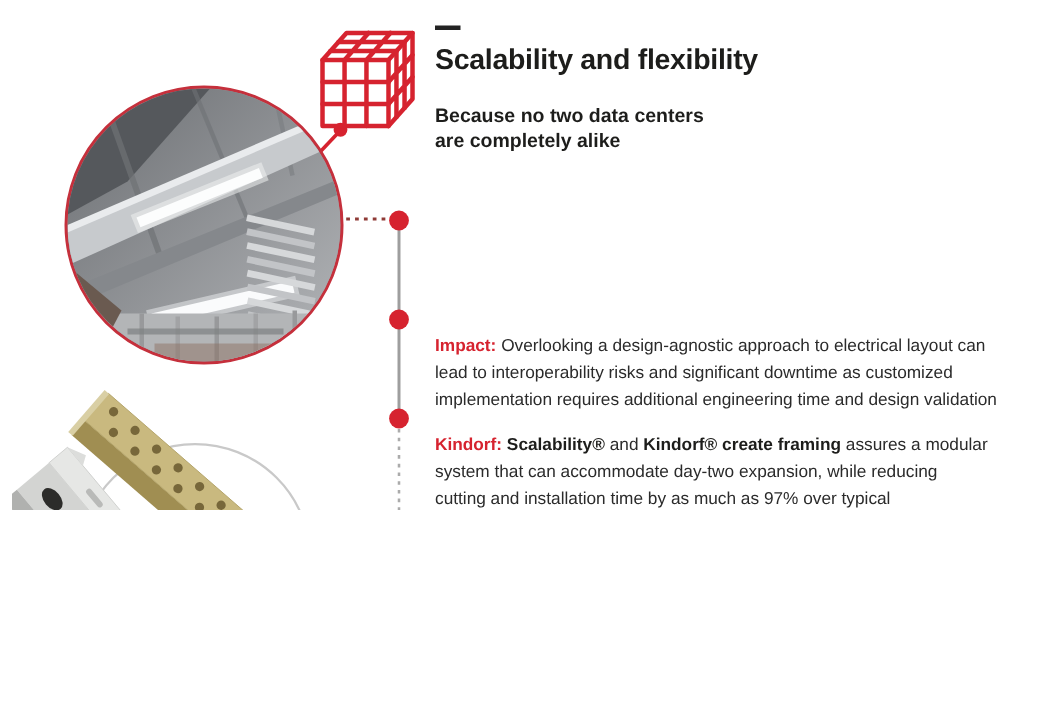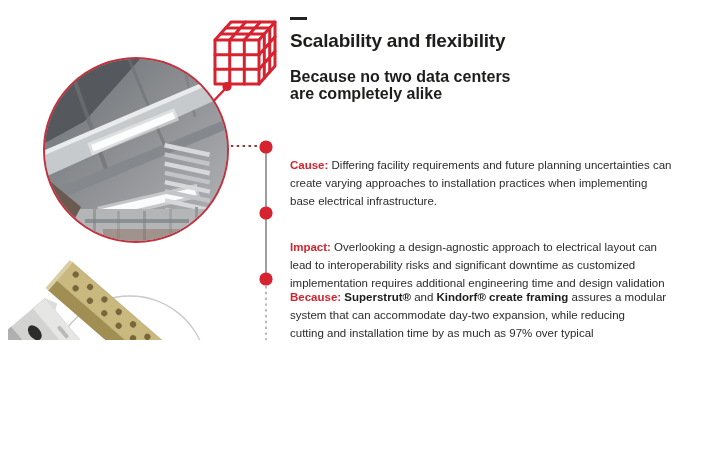--- a/index.html
+++ b/index.html
@@ -21,33 +21,33 @@
   .cube-icon{position:absolute;left:209px;top:14px;}
 
   
   .title-dash{position:absolute;left:290px;top:17px;width:17px;height:3px;background:#232323;}
   .page-title{
     position:absolute;left:290px;top:30px;margin:0;
     font-size:19px;font-weight:bold;letter-spacing:-0.2px;color:#1d1d1b;
   }
   .subtitle{
     position:absolute;left:290px;top:69px;margin:0;
-    font-size:16px;font-weight:bold;line-height:16.5px;color:#1d1d1b;
+    font-size:13px;font-weight:bold;line-height:16.5px;color:#1d1d1b;
     white-space:pre-line;
   }
 
   
   .bullet{
     position:absolute;left:290px;width:414px;margin:0;
     font-size:11.5px;line-height:18px;color:#2b2b2b;white-space:pre-line;
   }
   .bullet .label{font-weight:bold;color:#d6232f;}
   .bullet .emph{font-weight:bold;color:#1d1d1b;}
   .bullet-cause{top:138px;}
-  .bullet-impact{top:220px;}
+  .bullet-impact{top:204px;}
   .bullet-solution{top:270px;}
 
   
   .struts-photo{position:absolute;left:8px;top:256px;}
 </style>
 </head>
 <body>
 
 <div class="stage">
 
@@ -132,34 +132,29 @@
       <path d="M66 8 V52 L50 70"></path>
       <path d="M50 40.7 L66 22.7 M50 55.3 L66 37.3 M55.3 20 V64 M60.7 14 V58"></path>
     </g>
   </svg>
 
   <div class="title-dash"></div>
   <h1 class="page-title">Scalability and flexibility</h1>
   <p class="subtitle">Because no two data centers
 are completely alike</p>
 
-  <p class="bullet bullet-cause">
-    <span class="label">Cause:</span><span> Differing facility requirements and future planning uncertainties can
-create varying approaches to installation practices when implementing
-base electrical infrastructure.</span>
-  </p>
 
   <p class="bullet bullet-impact">
     <span class="label">Impact:</span><span> Overlooking a design-agnostic approach to electrical layout can
 lead to interoperability risks and significant downtime as customized
 implementation requires additional engineering time and design validation</span>
   </p>
 
   <p class="bullet bullet-solution">
-    <span class="label">Because:</span><span class="emph"> Superstrut®</span><span> and </span><span class="emph">Kindorf® create framing</span><span> assures a modular
+    <span class="label">Kindorf:</span><span class="emph"> Scalability®</span><span> and </span><span class="emph">Kindorf® create framing</span><span> assures a modular
 system that can accommodate day-two expansion, while reducing
 cutting and installation time by as much as 97% over typical
 framing systems.</span>
   </p>
 
   <svg class="struts-photo" width="252" height="212" viewBox="0 0 252 212" aria-label="Superstrut and Kindorf perforated metal framing channels">
 
     <circle cx="122" cy="117" r="77" fill="none" stroke="#c9c9c9" stroke-width="1.5"></circle>
 
     <g transform="translate(64,6) rotate(41)">

